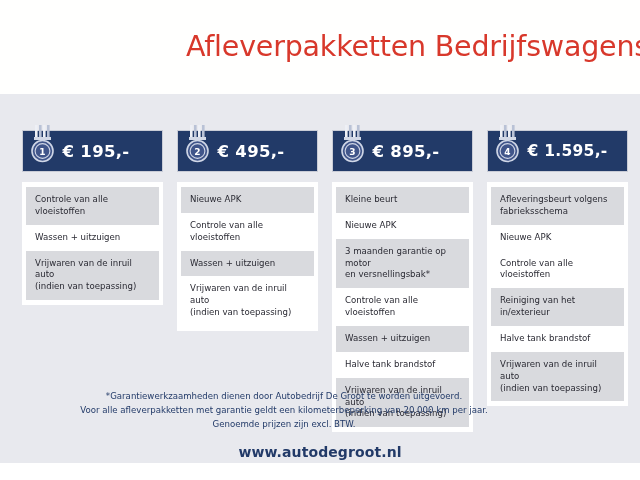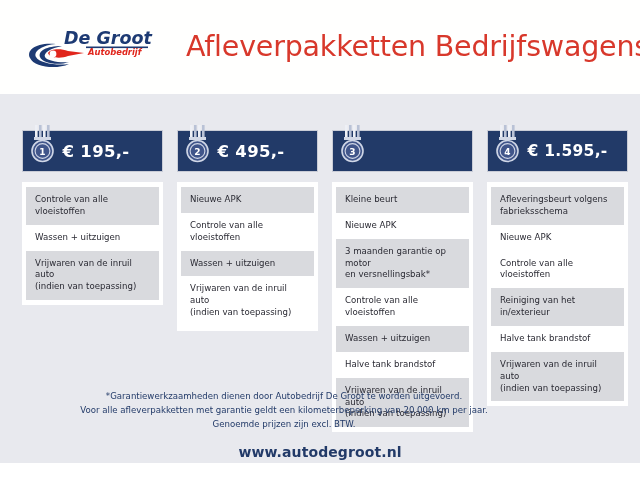--- a/index.html
+++ b/index.html
@@ -156,34 +156,20 @@
     font-family: "DejaVu Sans", sans-serif;
   }
 </style>
 </head>
 <body>
 
 <div id="page">
 
   <div id="header">
 
-    <div id="logo">
-      <svg width="150" height="48" viewBox="0 0 150 48">
-
-        <path d="M34 18 C14 16, 4 24, 8 32 C12 41, 34 44, 47 38 C35 40, 17 37, 14 31 C11 25, 21 19, 34 18 Z" fill="#1d3a73"></path>
-        <path d="M40 20 C24 20, 16 25, 18 31 C20 37, 36 40, 47 36 C38 37, 25 35, 23 31 C21 27, 29 22, 40 20 Z" fill="#1d3a73"></path>
-
-        <path d="M26 27 C28 23, 38 22, 46 25 L62 27 L46 30 C39 33, 27 32, 26 27 Z" fill="#e1261c"></path>
-        <circle cx="31" cy="28" r="3.4" fill="#ffffff"></circle>
-
-        <text x="42" y="18" font-family="DejaVu Sans, sans-serif" font-size="17.5" font-weight="bold" font-style="italic" fill="#1d3a73">De Groot</text>
-        <text x="66" y="29" font-family="DejaVu Sans, sans-serif" font-size="8.4" font-weight="bold" font-style="italic" fill="#e1261c">Autobedrijf</text>
-        <rect x="64" y="20.5" width="62" height="1.6" fill="#1d3a73"></rect>
-      </svg>
-    </div>
 
     <div id="page-title">Afleverpakketten Bedrijfswagens</div>
   </div>
 
   <div id="body-area">
 
     <div id="columns">
         <div class="pkg-col c0">
           <div class="pkg-head">
             <div class="medal-wrap">
@@ -236,20 +222,21 @@
                 <rect x="7" y="0" width="2.6" height="14" fill="#eef0f6"></rect>
                 <rect x="11" y="0" width="2.6" height="14" fill="#b9c2d6"></rect>
                 <rect x="15" y="0" width="2.6" height="14" fill="#eef0f6"></rect>
                 <rect x="19" y="0" width="2.6" height="14" fill="#b9c2d6"></rect>
                 <rect x="6" y="12" width="17" height="3" fill="#d3d9e7"></rect>
                 <circle cx="14.5" cy="26" r="10.5" fill="#40558a" stroke="#cfd6e6" stroke-width="1.6"></circle>
                 <circle cx="14.5" cy="26" r="7.4" fill="none" stroke="#cfd6e6" stroke-width="1.1"></circle>
                 <text x="14.5" y="29.6" text-anchor="middle" font-family="DejaVu Sans, sans-serif" font-size="9" font-weight="bold" fill="#ffffff">3</text>
               </svg>
             </div>
+            <div class="pkg-price">€ 895,-</div>
           </div>
           <div class="pkg-list">
             <div class="pkg-item alt">Kleine beurt</div>
             <div class="pkg-item plain">Nieuwe APK</div>
             <div class="pkg-item alt">3 maanden garantie op motor<br>en versnellingsbak*</div>
             <div class="pkg-item plain">Controle van alle vloeistoffen</div>
             <div class="pkg-item alt">Wassen + uitzuigen</div>
             <div class="pkg-item plain">Halve tank brandstof</div>
             <div class="pkg-item alt">Vrijwaren van de inruil auto<br>(indien van toepassing)</div>
           </div>

